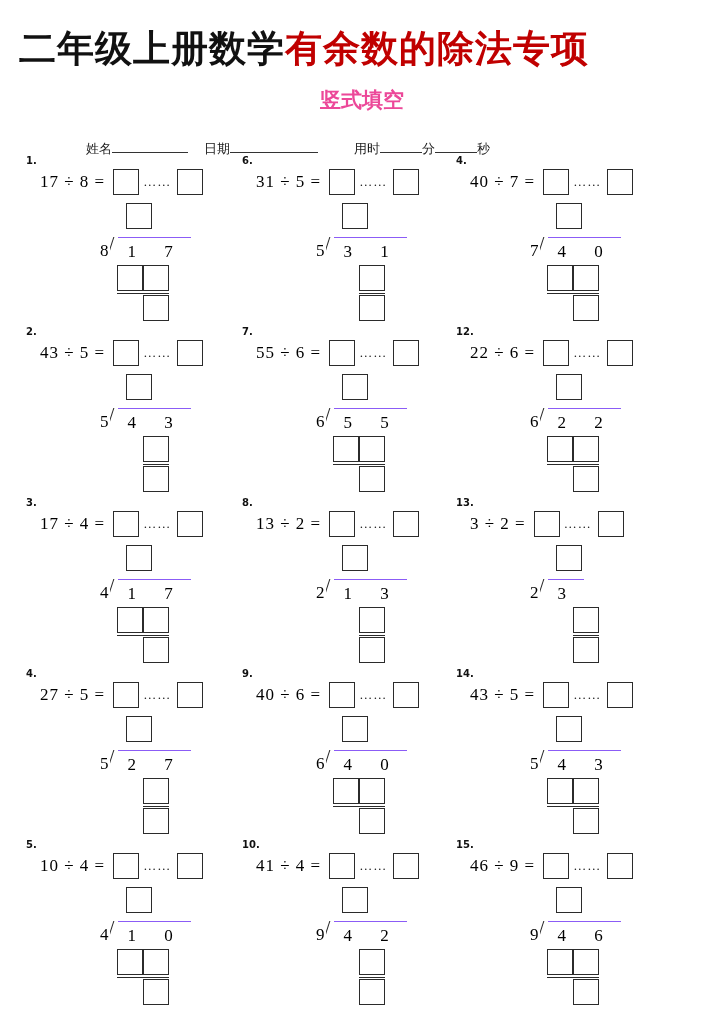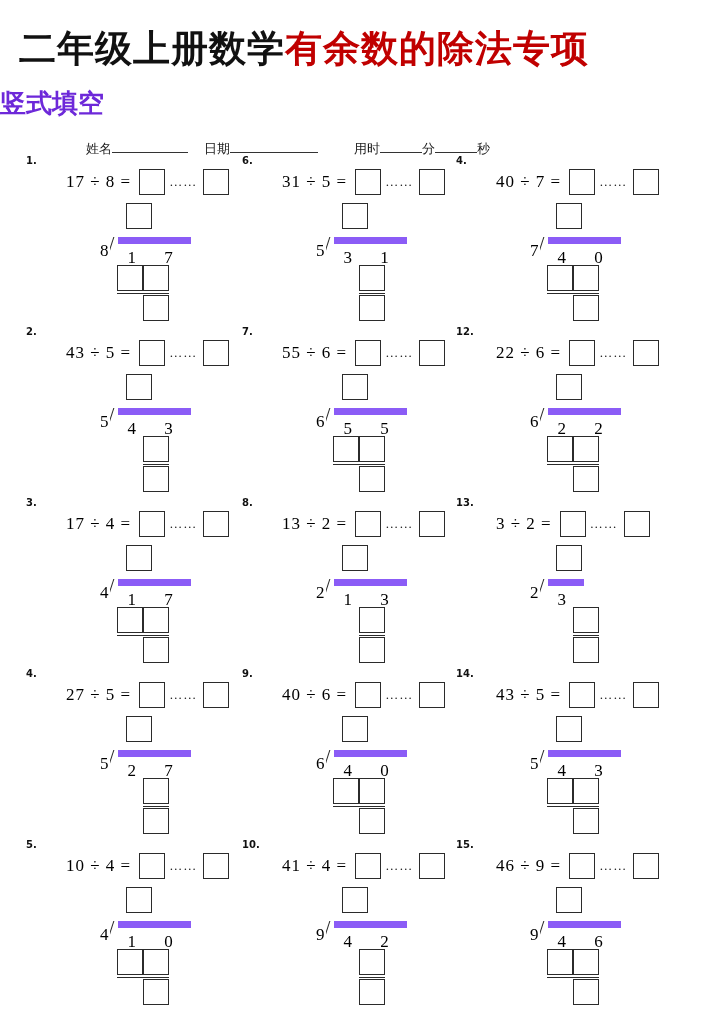--- a/index.html
+++ b/index.html
@@ -33,25 +33,25 @@
     font-size: 37px;
     letter-spacing: 1px;
   }
   .title-black { color: #111111; }
   .title-red { color: #c00000; }
   .subtitle {
     position: absolute;
     top: 86px;
     left: 0;
     width: 724px;
-    text-align: left;
+    text-align: center;
     font-family: "DejaVu Sans", sans-serif;
     font-weight: bold;
-    font-size: 26px;
-    color: #6d28d9;
+    font-size: 21px;
+    color: #ec4899;
   }
   
   .info-line {
     position: absolute;
     top: 139px;
     left: 0;
     width: 576px;
     text-align: center;
     font-family: "DejaVu Sans", sans-serif;
     font-size: 13px;
@@ -95,21 +95,21 @@
     left: 4px;
     font-family: "DejaVu Sans", sans-serif;
     font-size: 10px;
     font-weight: bold;
     color: #111;
   }
   
   .eq {
     position: absolute;
     top: 14px;
-    left: 44px;
+    left: 18px;
     display: flex;
     align-items: center;
     font-size: 17px;
     font-family: "Liberation Serif", serif;
   }
   .eq .expr { white-space: nowrap; letter-spacing: 1px; }
   .box {
     width: 26px;
     height: 26px;
     border: 1px solid #2b2b2b;
@@ -171,21 +171,21 @@
     position: absolute;
     left: 4px;
     top: -2px;
     width: 1px;
     height: 34px;
     background: #2b2b2b;
     transform: rotate(18deg);
     transform-origin: top center;
   }
   .dividend {
-    border-top: 7px solid #8b5cf6;
+    border-top: 1px solid #8b5cf6;
     height: 38px;
     padding: 0 6px 8px 10px;
     margin-left: 8px;
     font-size: 17px;
     line-height: 27px;
     letter-spacing: 12px;
     white-space: nowrap;
     box-sizing: border-box;
   }
   

